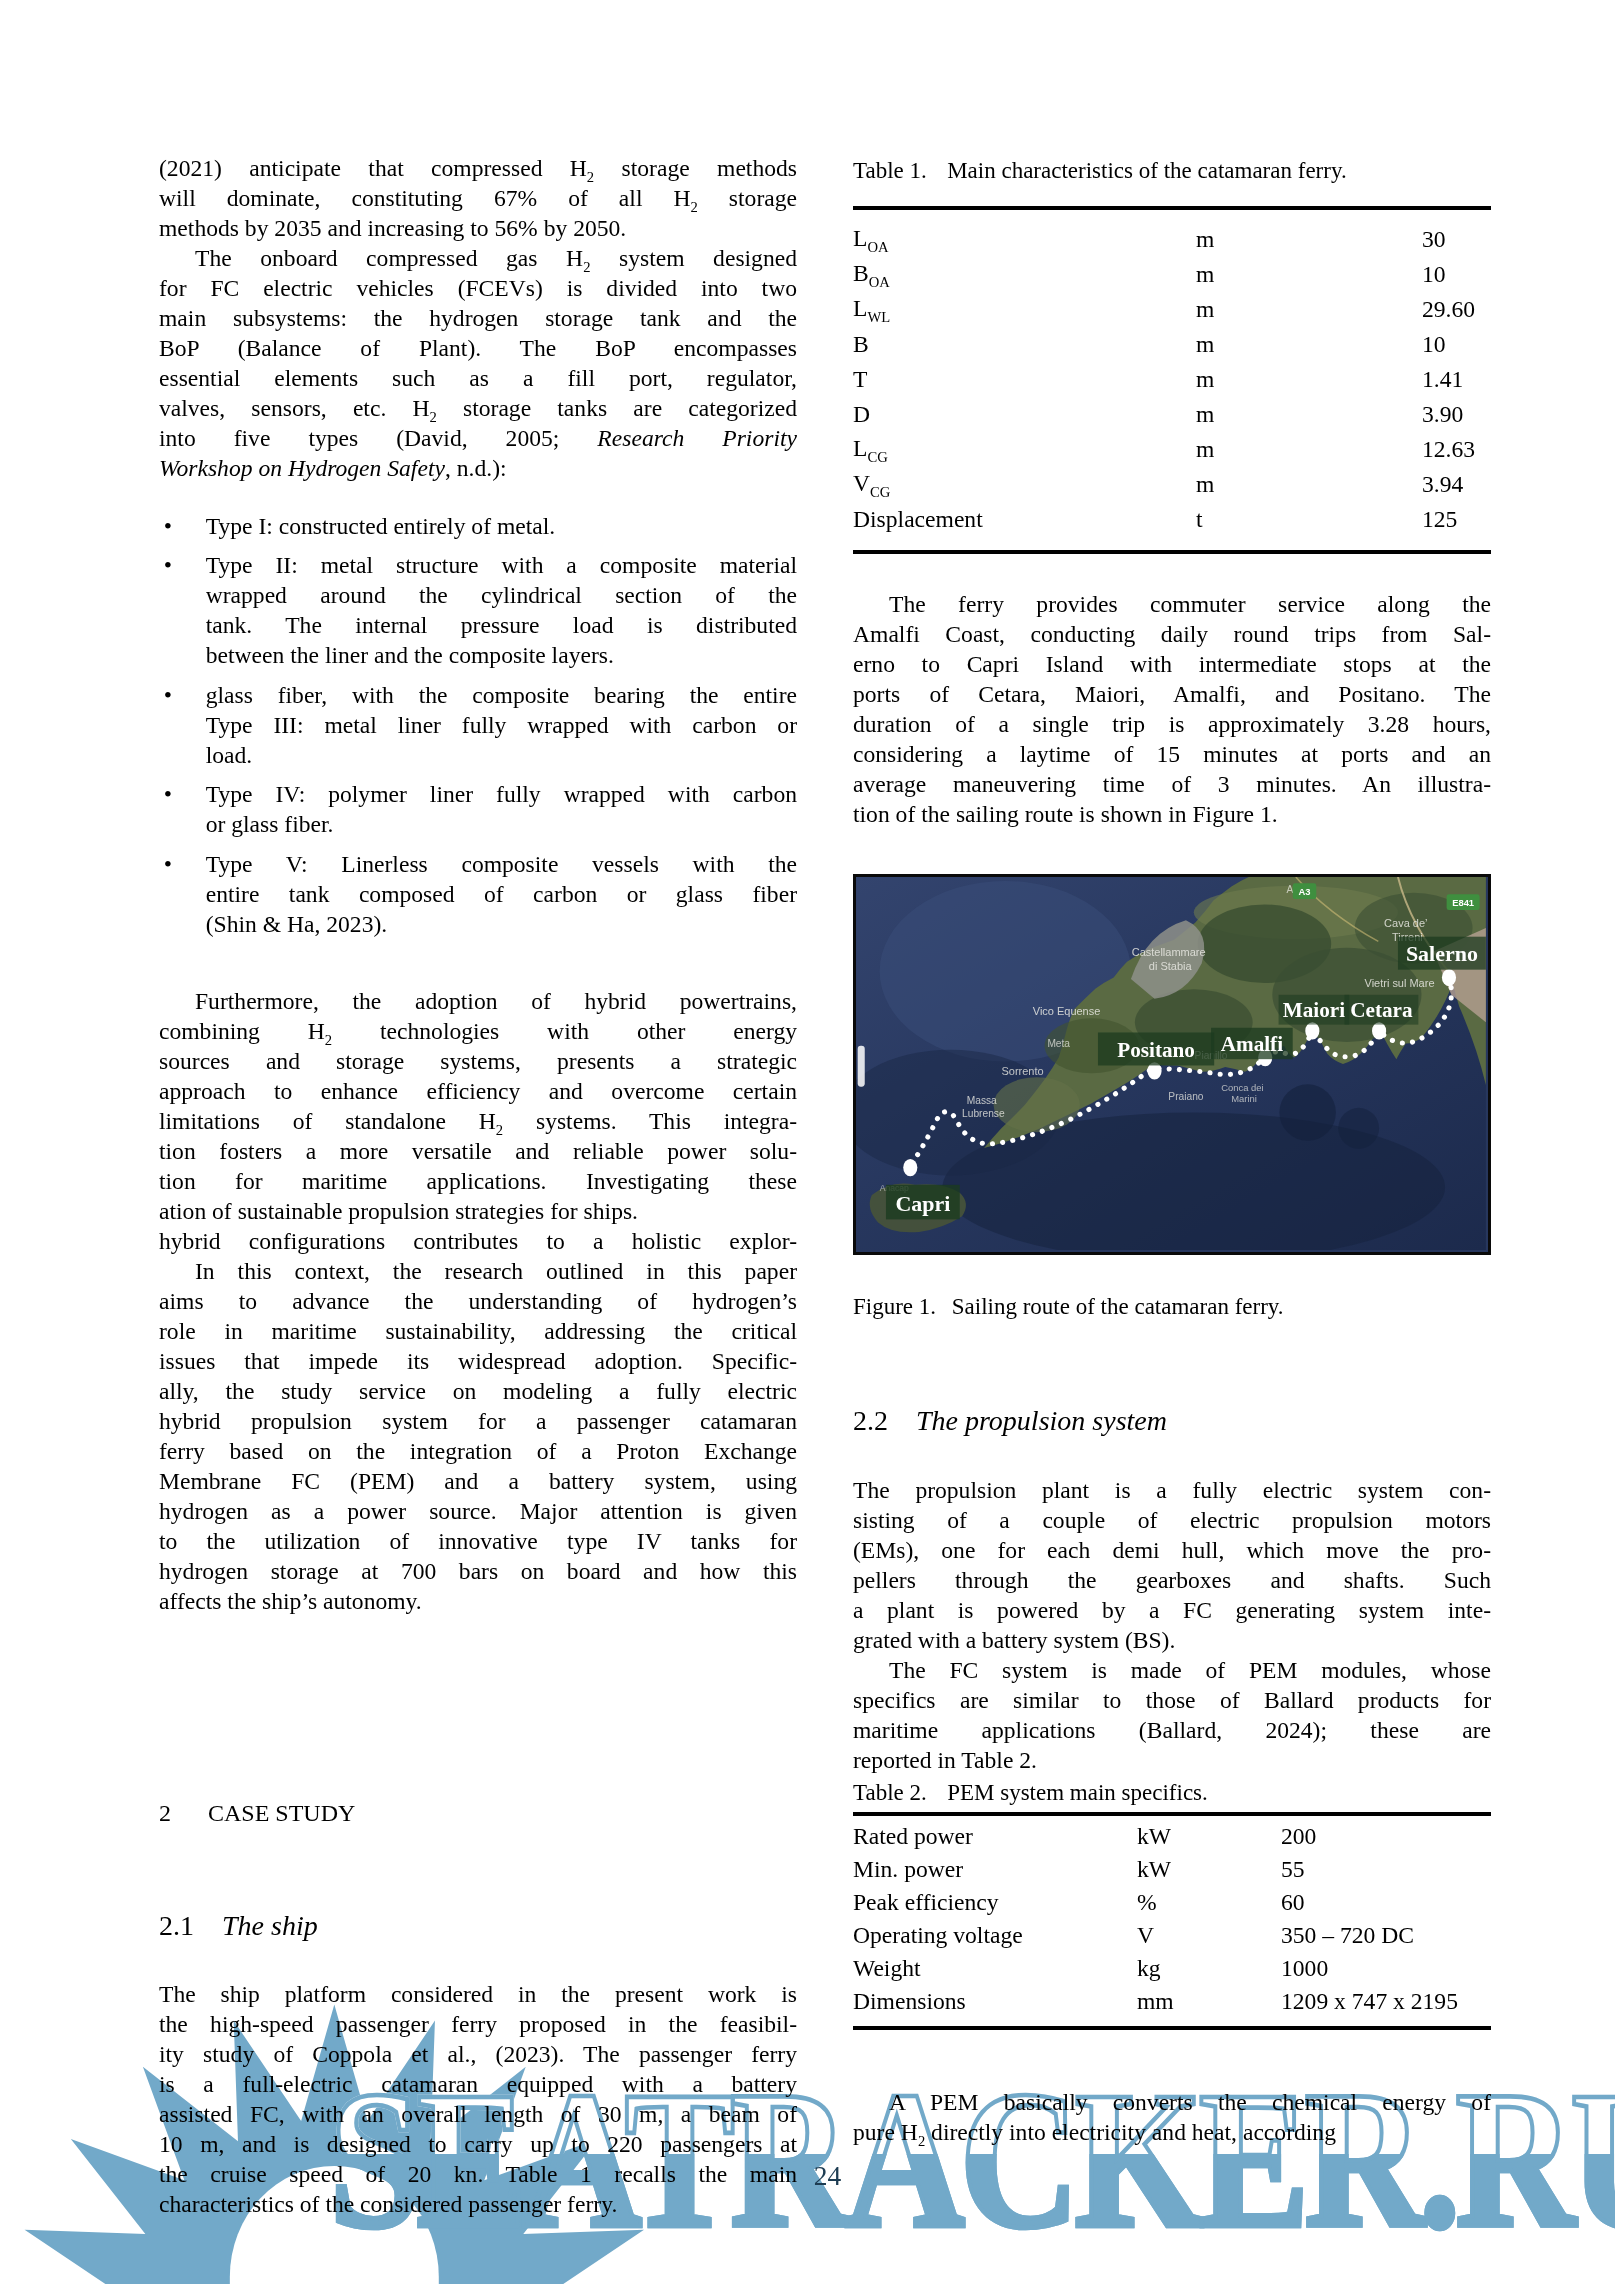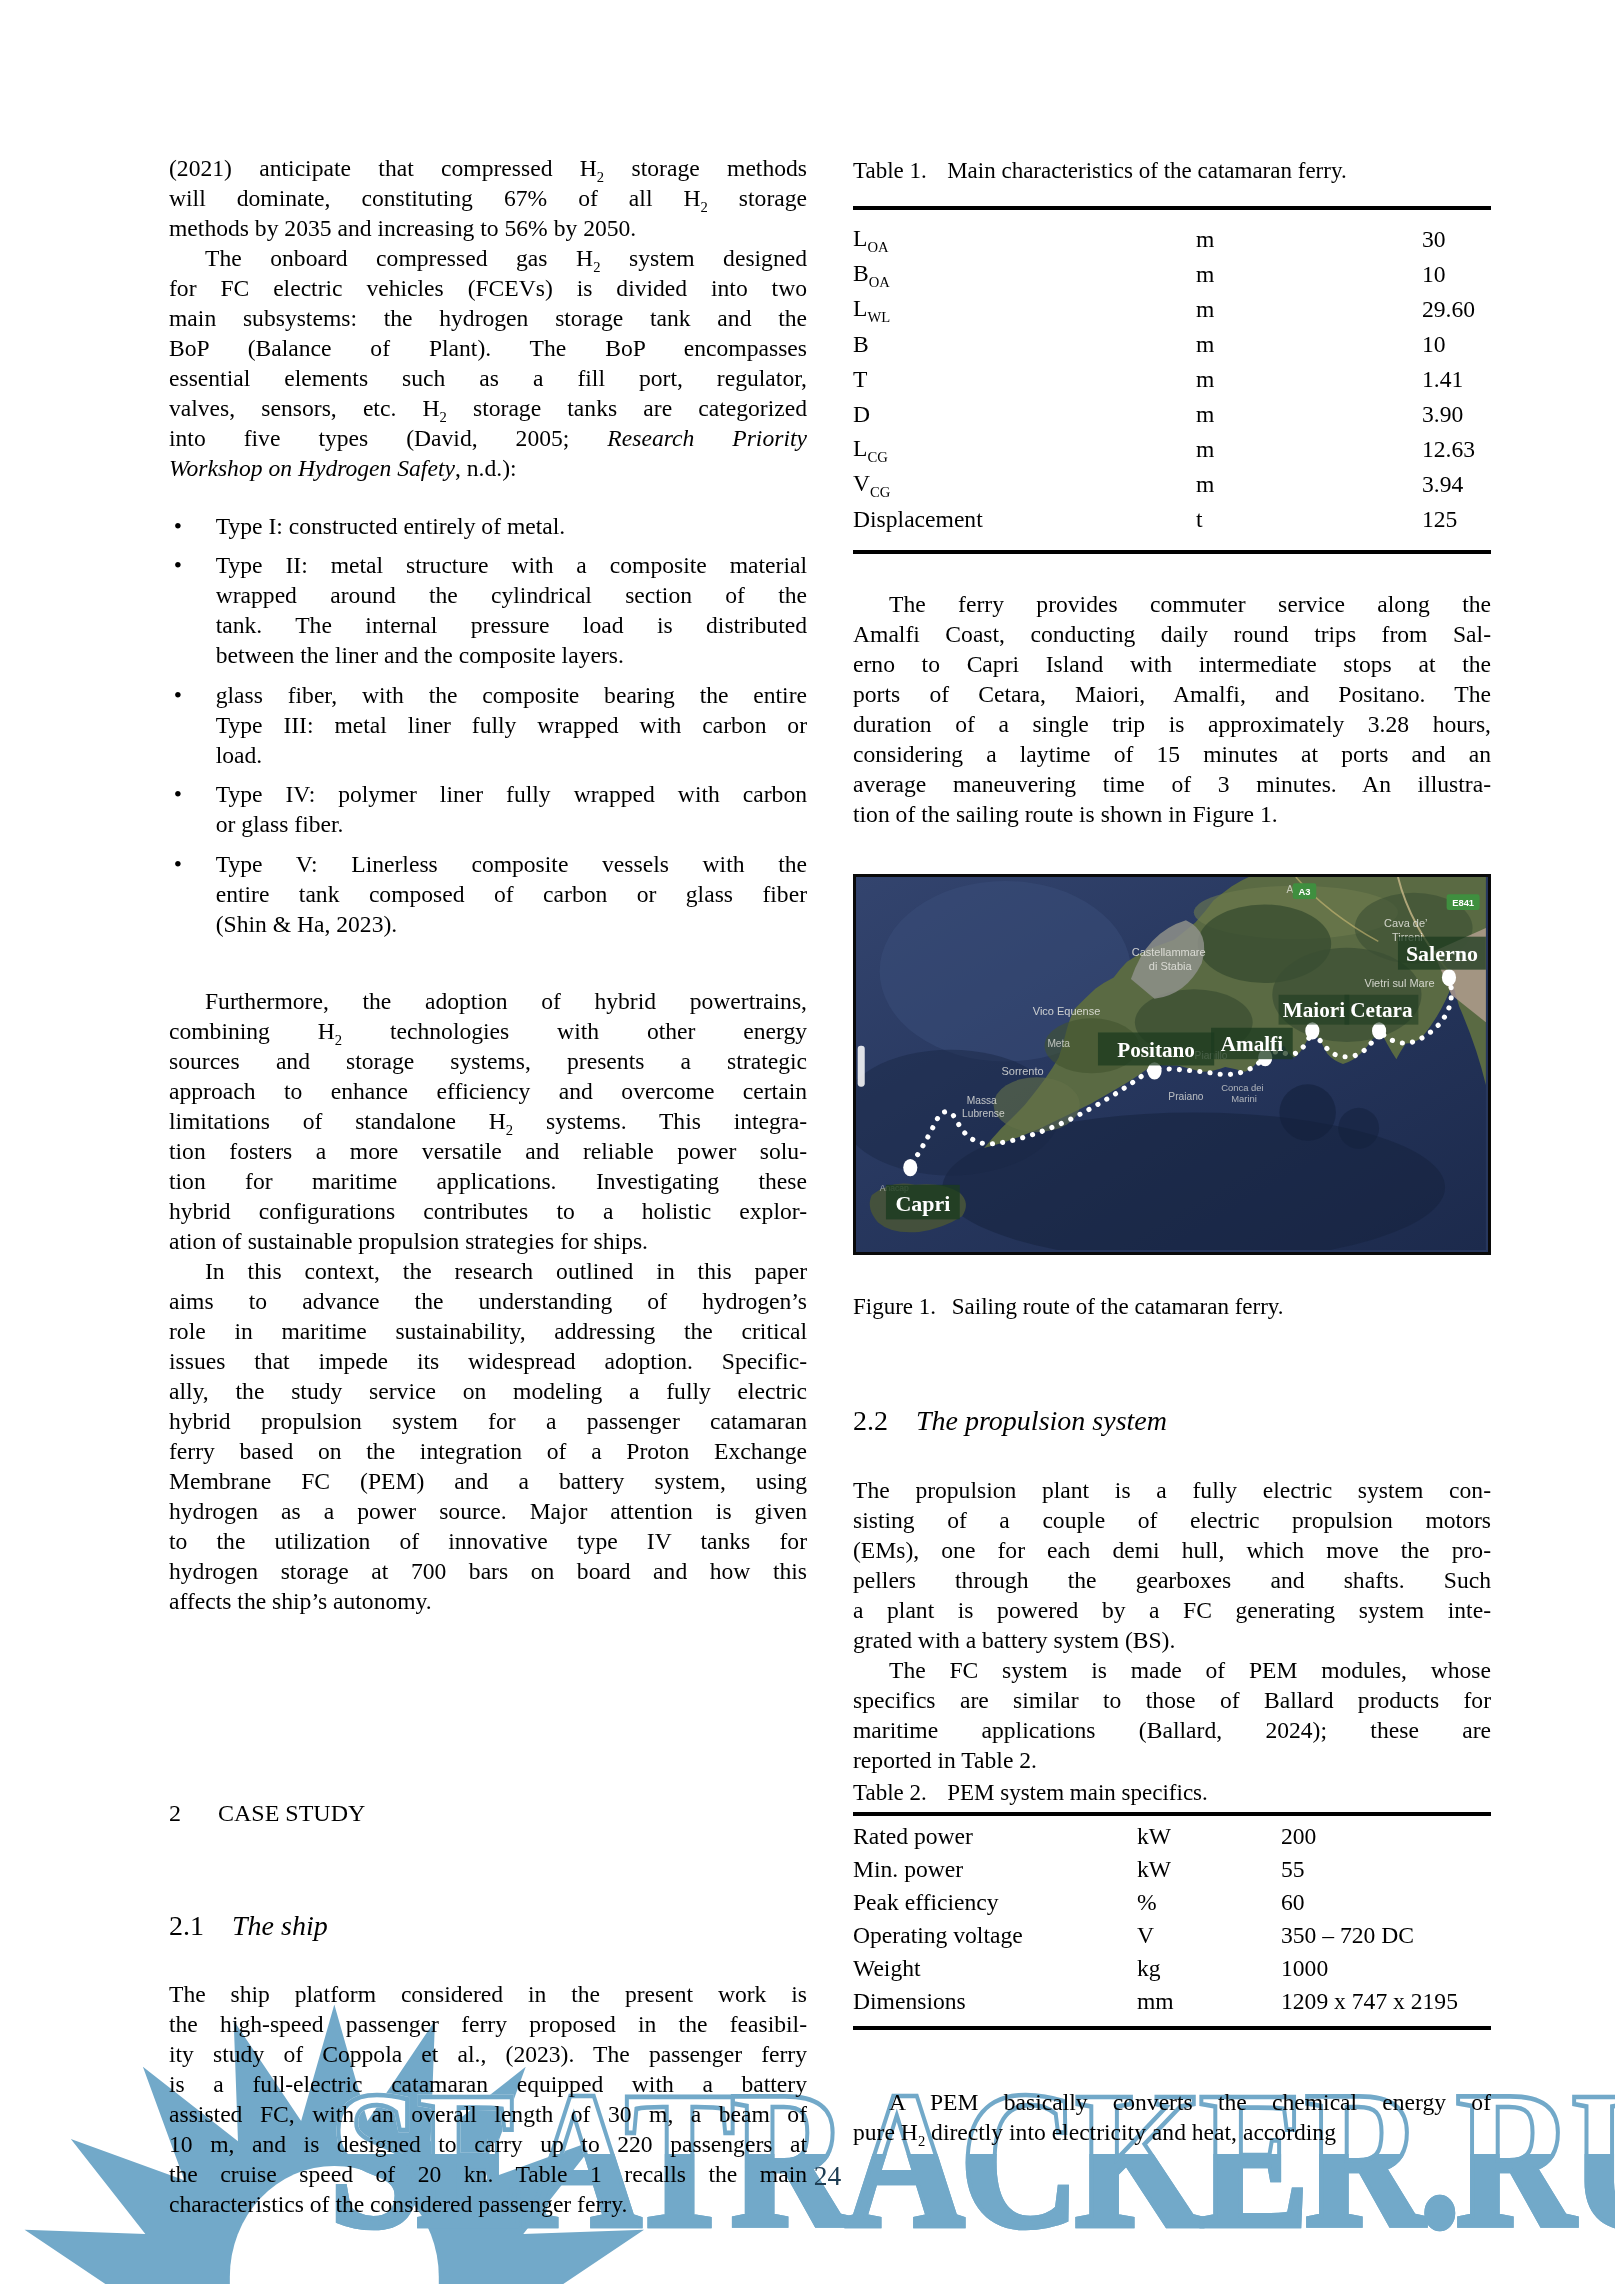--- a/index.html
+++ b/index.html
@@ -1,19 +1,19 @@
 <!DOCTYPE html>
 <html style="font-size:12.6px"><head>
 <meta charset="utf-8">
 <style>
   html,body{margin:0;padding:0;background:#ffffff;}
   .page{position:relative;width:1616px;height:2284px;background:#ffffff;overflow:hidden;
         font-family:"Liberation Serif",serif;color:#000;}
   .col{position:absolute;width:638px;z-index:2;}
-  #left-col{left:169px;top:153px;}
+  #left-col{left:159px;top:153px;}
   #right-col{left:853px;top:157px;}
 
   .tline{font-size:23.6px;line-height:30px;height:30px;overflow:hidden;
          text-align:justify;text-align-last:justify;}
   .tline.last{text-align-last:left;}
   .tline.indent{text-indent:36px;}
 
   .bullet-list{margin-top:28px;}
   .bullet-item{display:flex;margin-bottom:9.4px;}
   .bullet-glyph{width:42px;padding-left:4.7px;flex:none;font-size:23.6px;line-height:30px;}
@@ -150,22 +150,22 @@
     </div>
 
     <div class="para mt-p3">
         <div class="tline indent">Furthermore, the adoption of hybrid powertrains,</div>
         <div class="tline">combining H<sub>2</sub> technologies with other energy</div>
         <div class="tline">sources and storage systems, presents a strategic</div>
         <div class="tline">approach to enhance efficiency and overcome certain</div>
         <div class="tline">limitations of standalone H<sub>2</sub> systems. This integra-</div>
         <div class="tline">tion fosters a more versatile and reliable power solu-</div>
         <div class="tline">tion for maritime applications. Investigating these</div>
+        <div class="tline last">ation of sustainable propulsion strategies for ships.</div>
         <div class="tline">hybrid configurations contributes to a holistic explor-</div>
-        <div class="tline last">ation of sustainable propulsion strategies for ships.</div>
       </div>
 
     <div class="para">
         <div class="tline indent">In this context, the research outlined in this paper</div>
         <div class="tline">aims to advance the understanding of hydrogen’s</div>
         <div class="tline">role in maritime sustainability, addressing the critical</div>
         <div class="tline">issues that impede its widespread adoption. Specific-</div>
         <div class="tline">ally, the study service on modeling a fully electric</div>
         <div class="tline">hybrid propulsion system for a passenger catamaran</div>
         <div class="tline">ferry based on the integration of a Proton Exchange</div>

